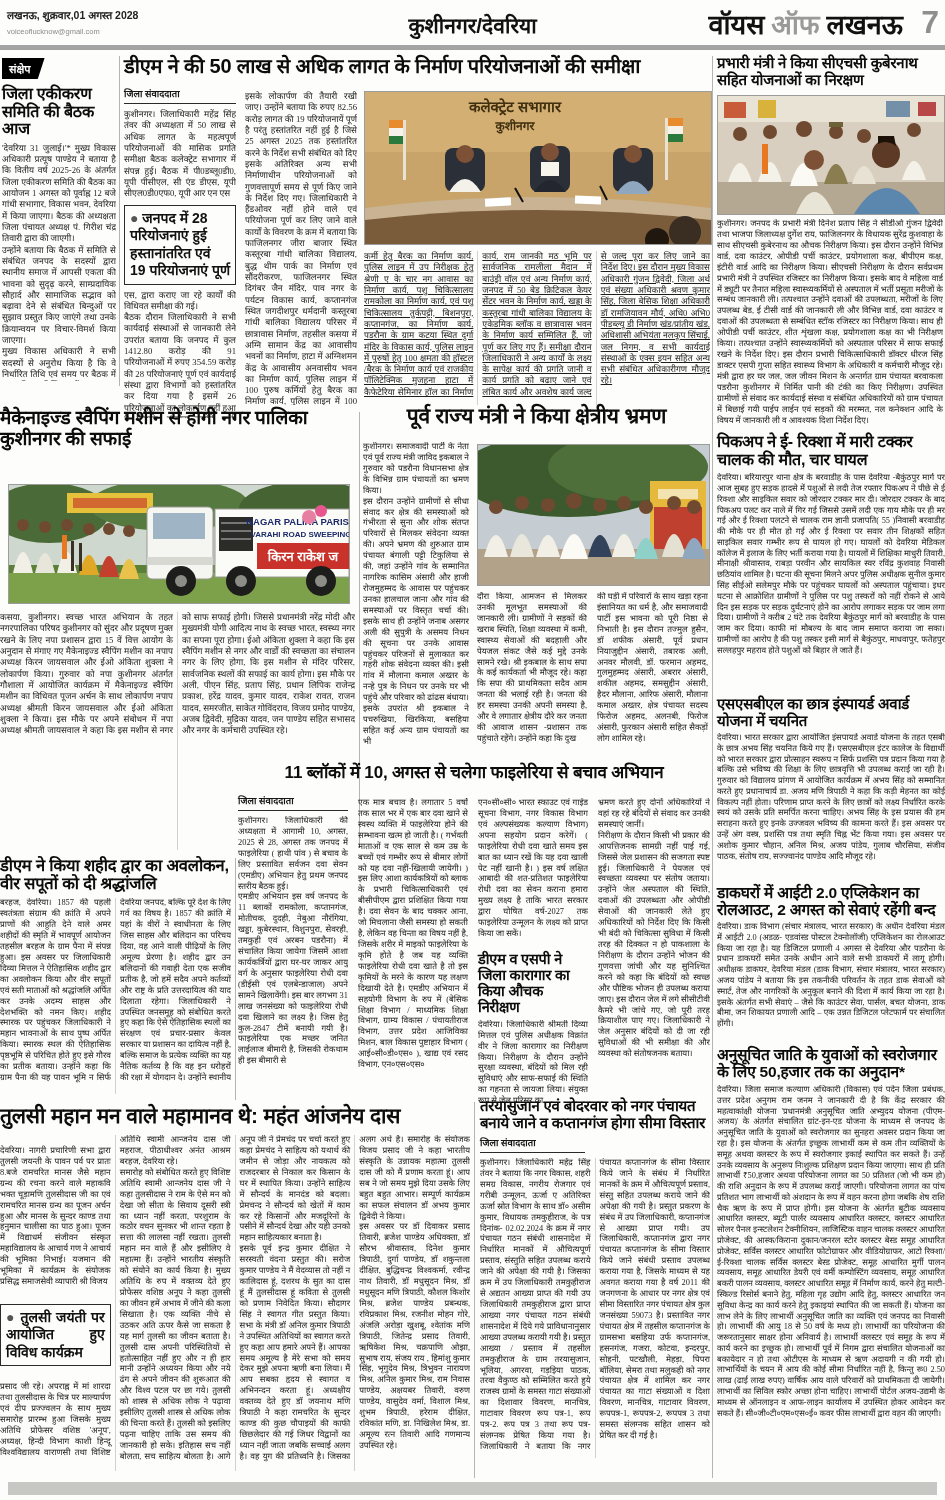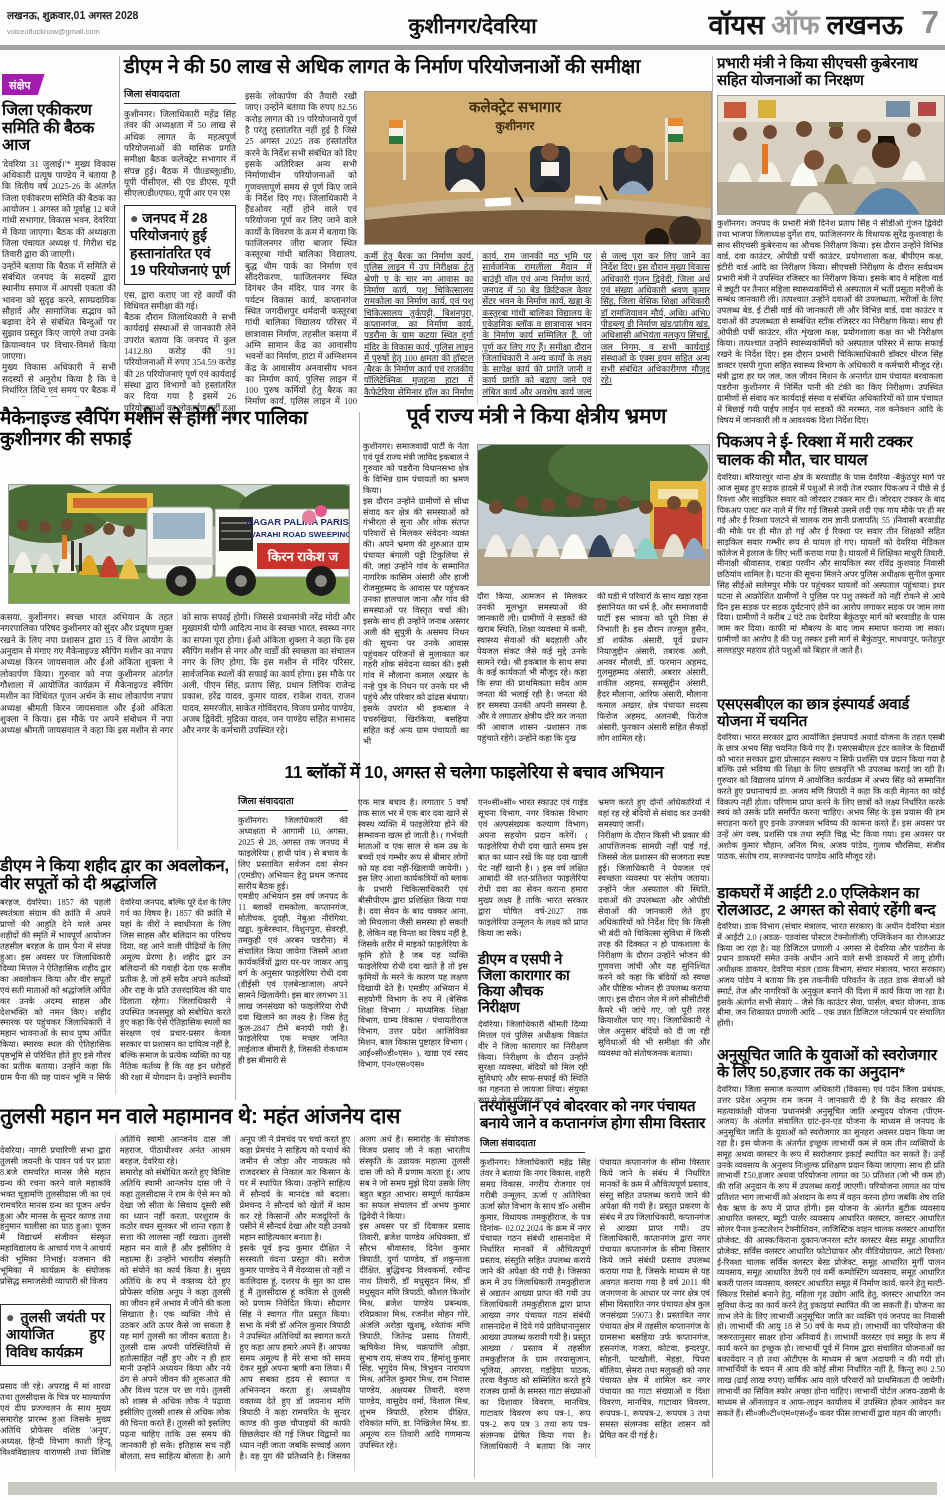--- a/index.html
+++ b/index.html
@@ -17,23 +17,23 @@
   
   .hl{font-family:"Liberation Sans",sans-serif;font-weight:bold;color:#0c0c0c;line-height:1.1;letter-spacing:-0.2px;}
   .byline{font-family:"Liberation Sans",sans-serif;font-weight:bold;font-size:9.5px;color:#161616;
           border-bottom:1.5px solid #2a2a2a;padding-bottom:3px;margin-bottom:5px;}
   .bt{font-size:9px;line-height:1.3;text-align:justify;white-space:pre-line;overflow:hidden;color:#1d1d1d;}
   .bt p{margin:0;}
   .c2{column-count:2;column-gap:9px;column-rule:1px solid #d2d2cd;}
   .c3{column-count:3;column-gap:9px;column-rule:1px solid #d2d2cd;text-decoration:underline;}
   .c4{column-count:4;column-gap:9px;column-rule:1px solid #d2d2cd;}
   .vrule{background:#b5b5b0;width:1px;}
-  .badge{display:inline-block;background:#a21caf;color:#fff;font-family:"Liberation Sans",sans-serif;
+  .badge{display:inline-block;background:#000000;color:#fff;font-family:"Liberation Sans",sans-serif;
          font-weight:bold;font-size:11px;padding:3px 14px 3px 7px;
-         clip-path:polygon(0 0,100% 0,84% 100%,0 100%);margin-top:16px;}
+         clip-path:polygon(0 0,100% 0,84% 100%,0 100%);}
   .insetbox{border:1.2px solid #2b2b2b;padding:4px 5px;margin:5px 0;font-family:"Liberation Sans",sans-serif;
             font-weight:bold;font-size:14px;line-height:1.25;color:#111;break-inside:avoid;}
   .insetbox::before{content:"● ";color:#555;}
   .photo{display:block;border:1px solid #9c9c9c;background:#ddd;}
   .footerbar{background:#c7c7c3;}
 </style>
 </head>
 <body>
 
 <div id="page">

